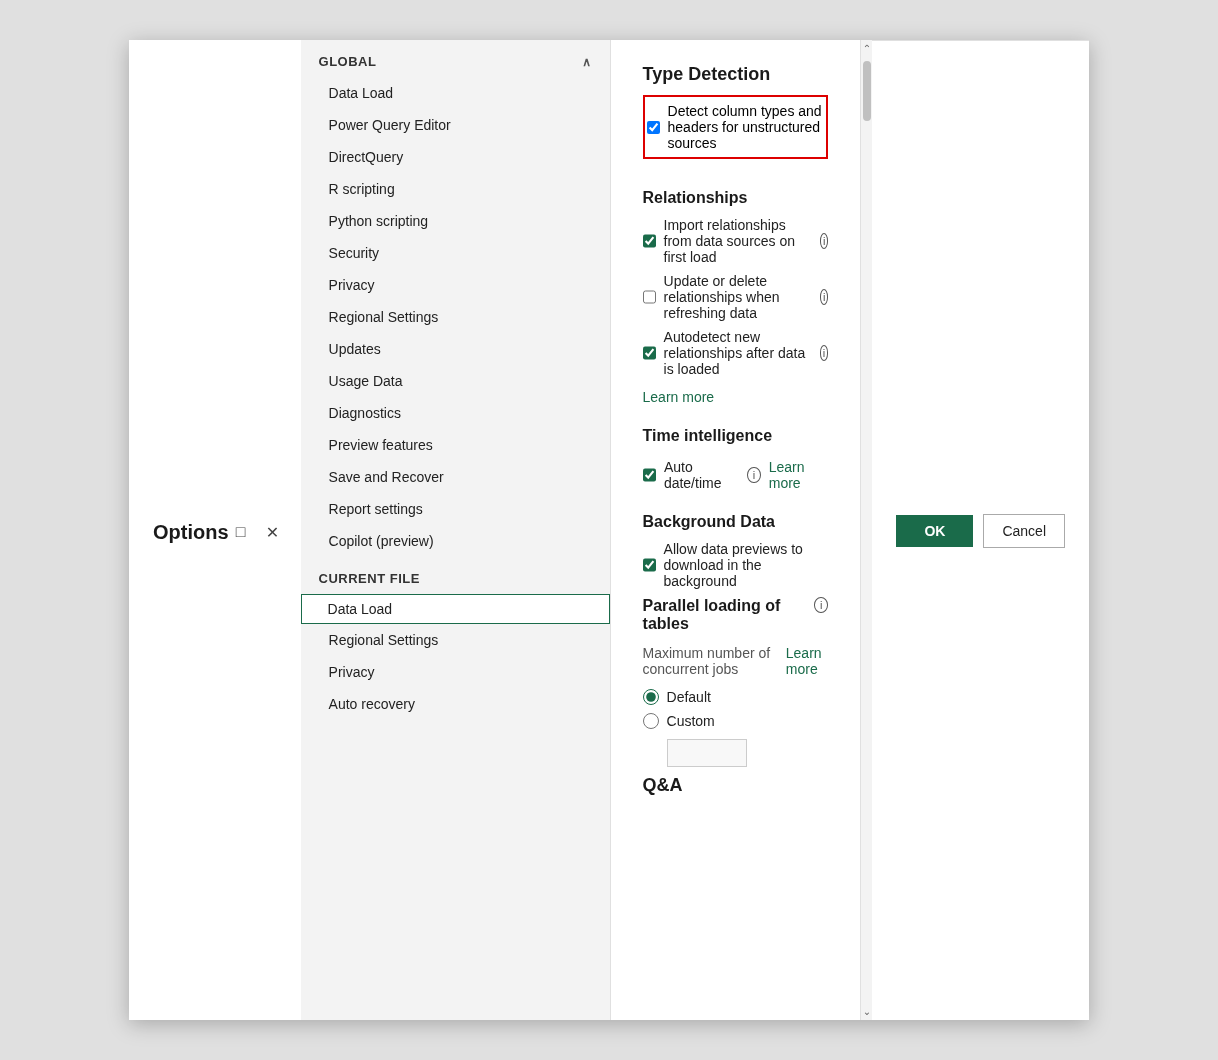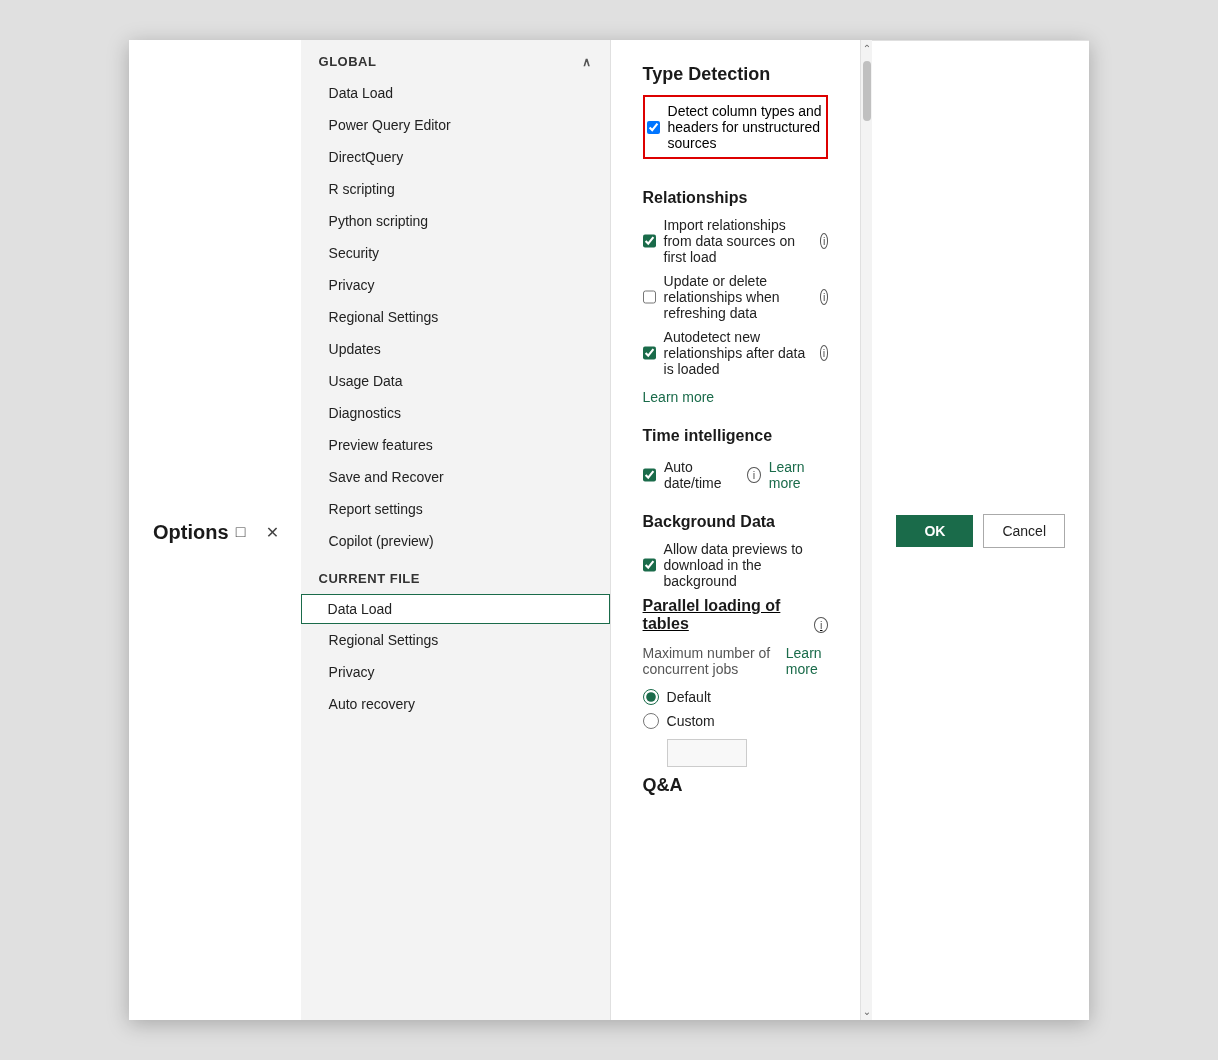--- a/index.html
+++ b/index.html
@@ -173,24 +173,23 @@
     .custom-input {
       width: 80px;
       height: 28px;
       border: 1px solid #ccc;
       background: #f8f8f8;
       margin-left: 24px;
       margin-top: 2px;
     }
     .parallel-header {
       display: flex;
-      align-items: flex-end;
+      align-items: flex-start;
       gap: 6px;
       margin-bottom: 8px;
-      text-decoration: underline;
     }
     .parallel-subtext {
       color: #555;
       font-size: 14px;
       margin-bottom: 8px;
       display: flex;
       align-items: center;
       gap: 8px;
     }
     .qa-title {

